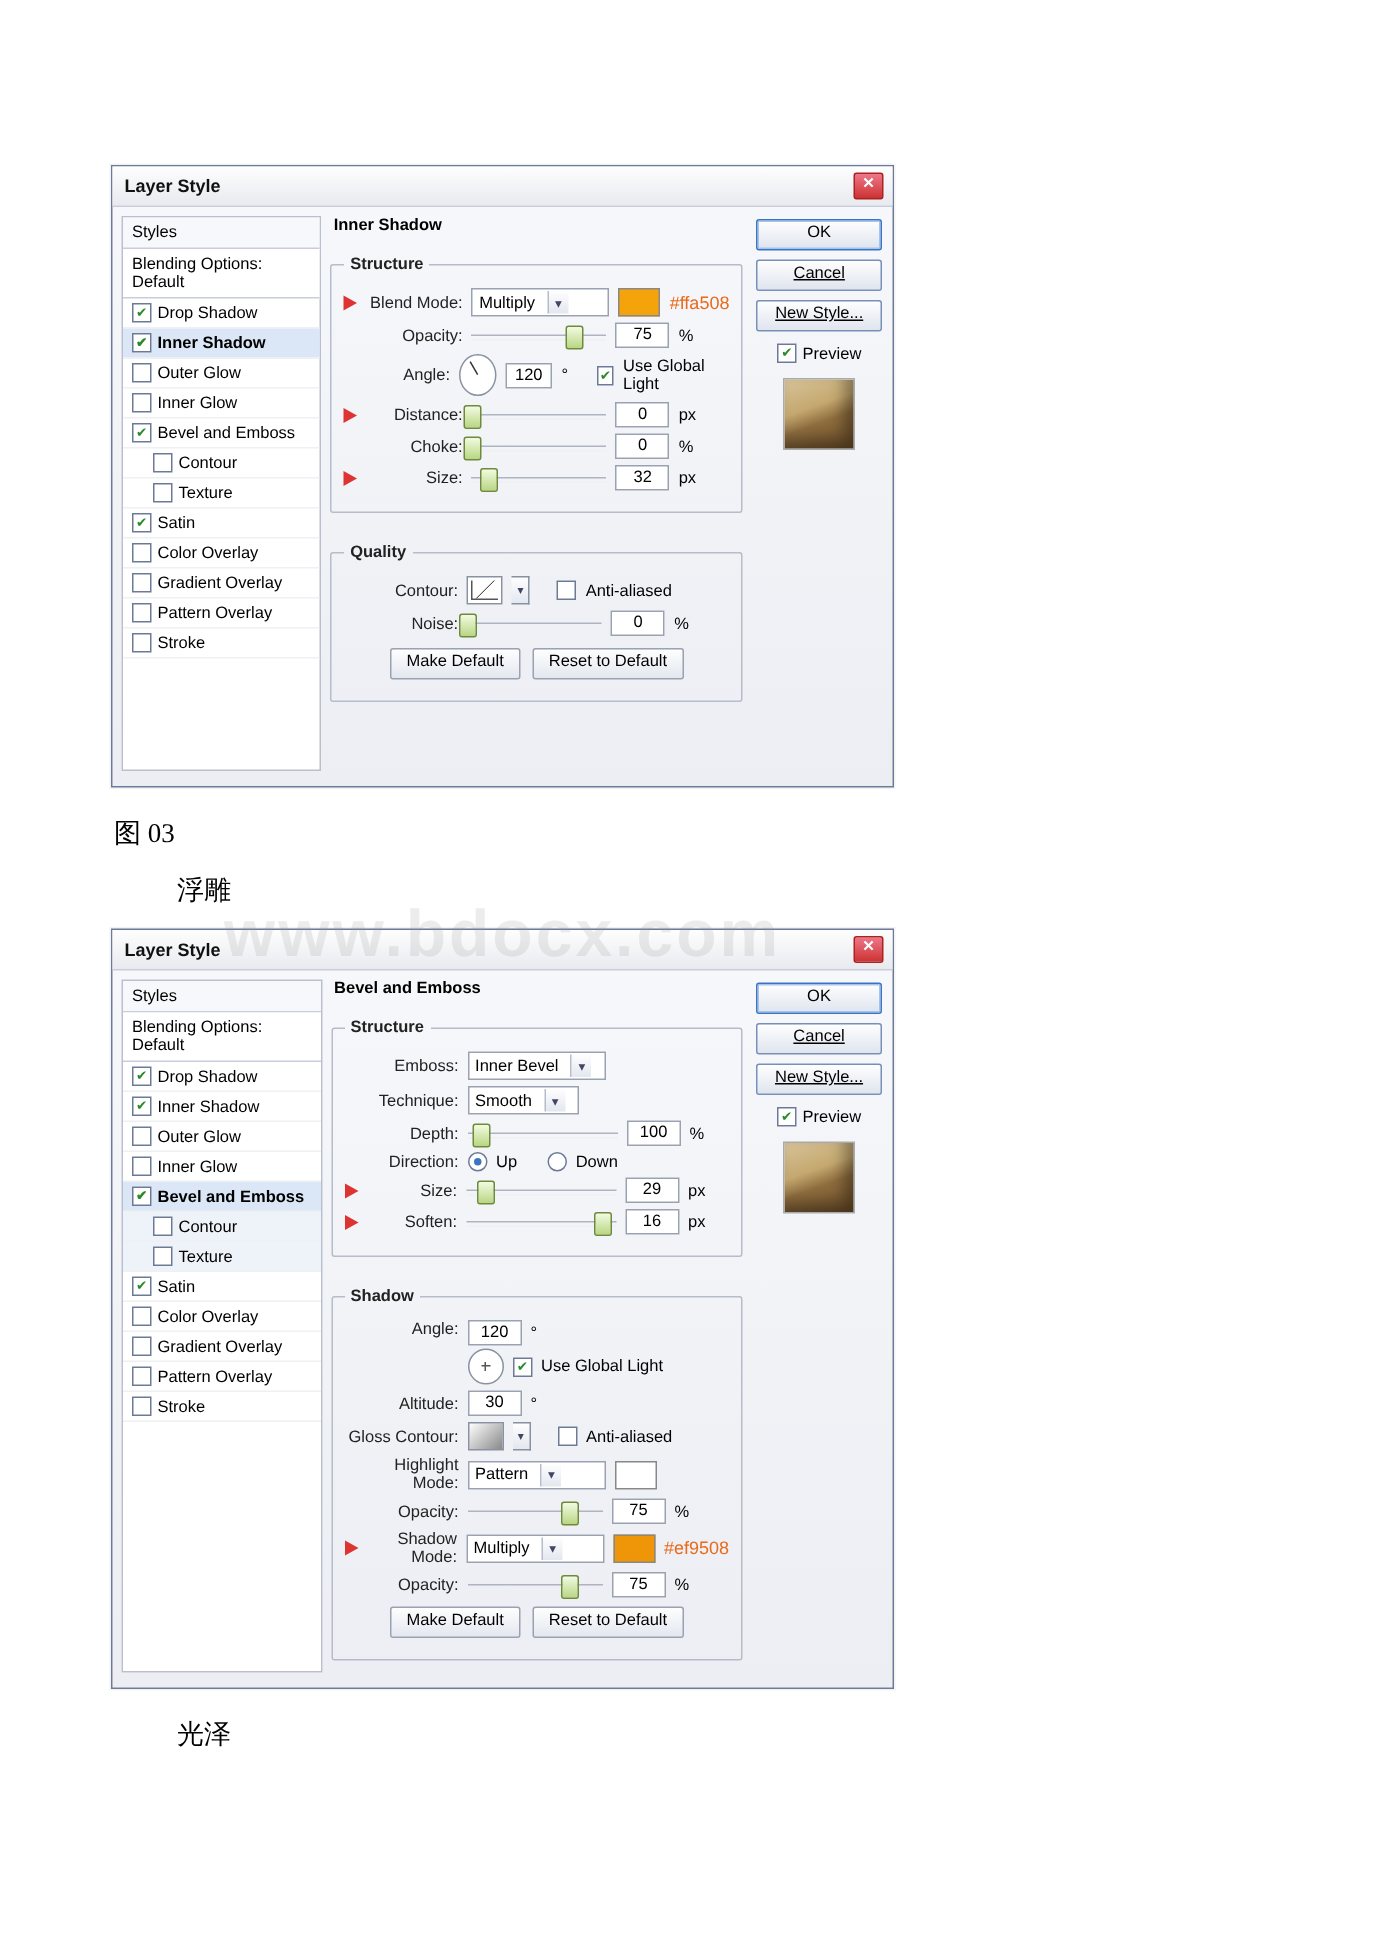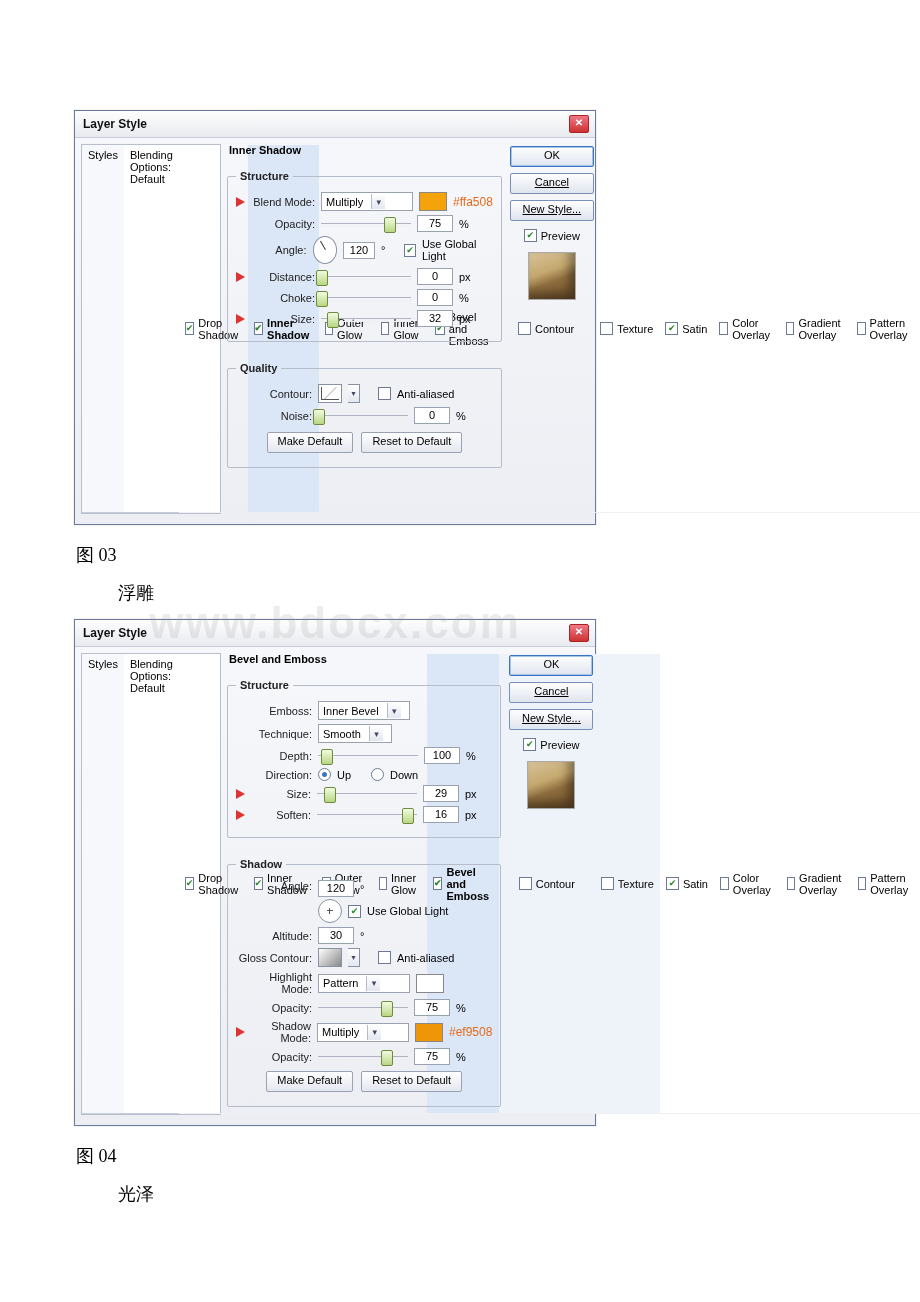--- a/index.html
+++ b/index.html
@@ -51,21 +51,21 @@
     align-items:stretch;
     padding: 6px 6px 10px 6px;
     gap:6px;
     min-height: 370px;
   }
   .styles-col {
     width: 138px;
     border: 1px solid #b9bfcc;
     background: #fff;
     display:flex;
-    flex-direction:row;
+    flex-direction:column;
   }
   .styles-head {
     padding: 4px 6px;
     border-bottom: 1px solid #c8cdd9;
     background: #f7f8fb;
     font-size:11px;
   }
   .styles-sub {
     padding: 4px 6px;
     border-bottom: 1px solid #c8cdd9;
@@ -712,16 +712,15 @@
         <div class="btn" style="text-decoration:underline">New Style...</div>
         <div class="preview-row">
           <span class="chk on"></span>
           <span>Preview</span>
         </div>
         <div class="preview-swatch"></div>
       </div>
     </div>
   </div>
 
-  <div class="caption">图 04</div>
   <div class="caption indent">光泽</div>
 
 </div>
 
 </body></html>

